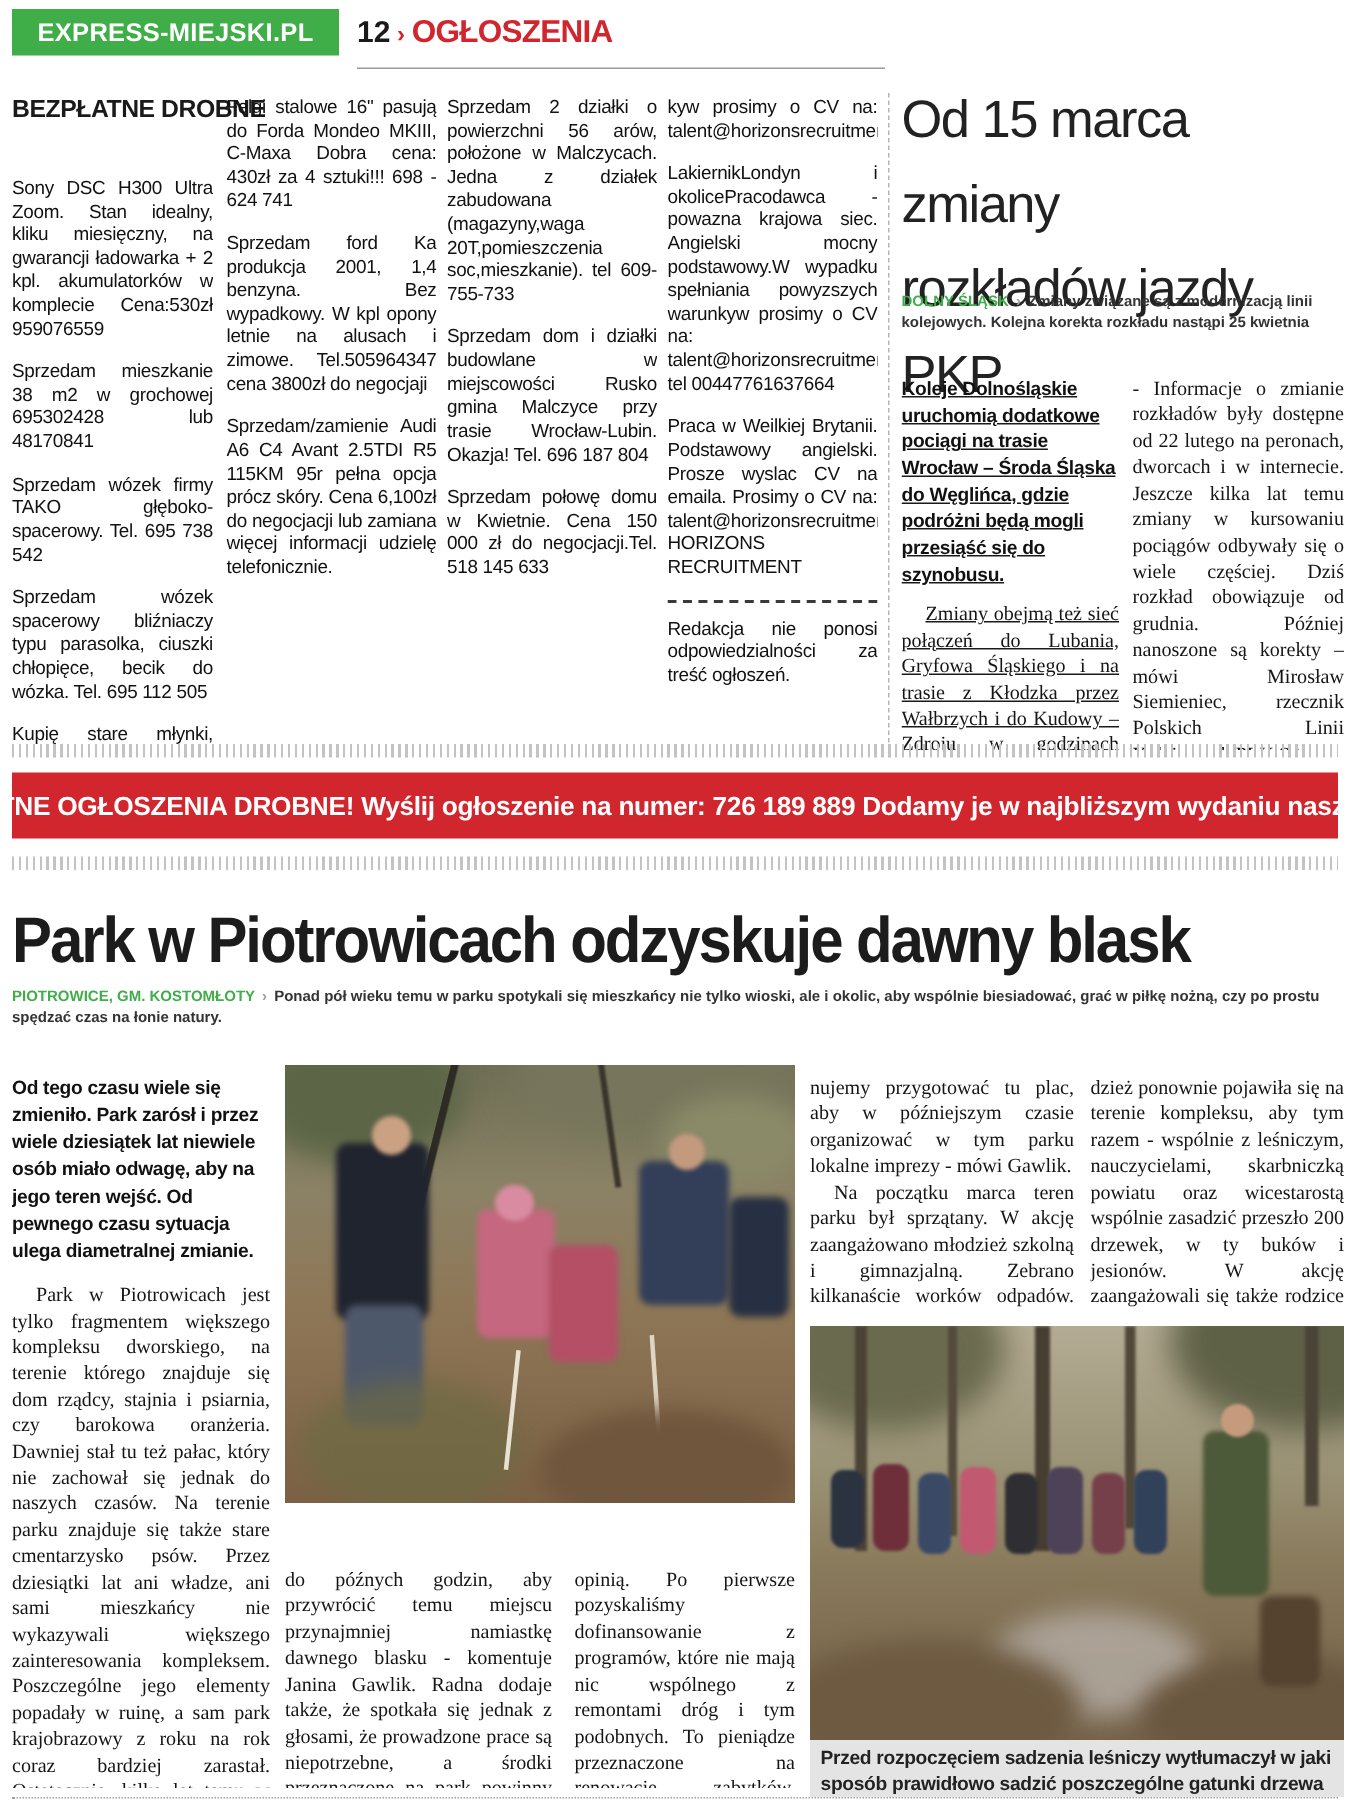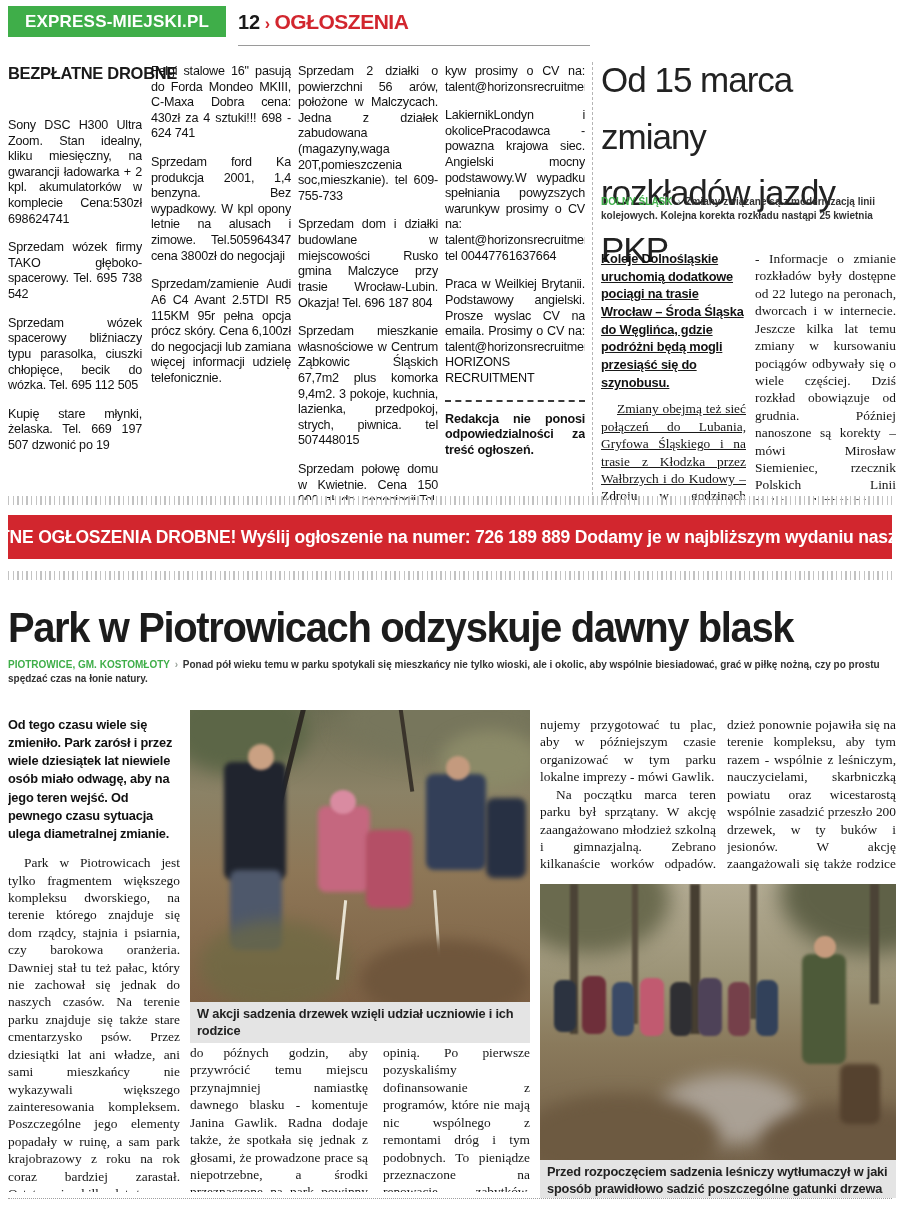--- a/index.html
+++ b/index.html
@@ -13,21 +13,21 @@
   .chev{color:#d2262e;font-weight:bold;}
   .section-name{font-size:21px;font-weight:bold;color:#d2262e;letter-spacing:-0.5px;text-align:center;}
   .header-rule{border-top:1px solid #9a9a9a;}
   
   .cl-title{font-size:16.5px;font-weight:bold;letter-spacing:-0.3px;}
   .cl-col p{margin:0 0 13px 0;font-size:12.6px;line-height:1.24;text-align:justify;
             letter-spacing:-0.2px;color:#111;}
   .cl-col{overflow:hidden;}
   .v-dash{border-left:1px dashed #b5b5b5;}
   .dash-sep{border-top:2px dashed #3a3a3a;margin:2px 0 10px 0;}
-  .disclaimer{font-weight:bold;font-size:13px;line-height:1.3;text-align:right;}
+  .disclaimer{font-weight:normal;font-size:13px;line-height:1.3;text-align:right;}
   
   .pkp-head{font-size:35px;font-weight:400;line-height:1.62;letter-spacing:-1px;color:#222;}
   .kicker{font-size:10px;font-weight:bold;line-height:1.35;color:#333;}
   .kicker .grn{color:#3fae49;}
   .kicker .arr{color:#9aa39a;font-weight:bold;padding:0 2px;}
   .lead{font-weight:bold;font-size:12.8px;line-height:1.38;color:#111;letter-spacing:-0.2px;}
   .serif p{margin:0;font-family:"Liberation Serif",serif;font-size:13.4px;line-height:1.3;
            text-align:justify;color:#151515;}
   .serif p + p{margin-top:0;}
   .indent{text-indent:16px;}
@@ -60,38 +60,38 @@
   <div class="abs" style="left:238px;top:10px;">
     <span class="pageno">12</span>
     <span class="chev">›</span>
     <span class="section-name">OGŁOSZENIA</span>
   </div>
   <div class="abs header-rule" style="left:238px;top:45px;width:352px;"></div>
 
   <div class="abs cl-title" style="left:8px;top:64px;">BEZPŁATNE DROBNE</div>
 
   <div class="abs cl-col" style="left:8px;top:118px;width:134px;height:382px;">
-    <p>Sony DSC H300 Ultra Zoom. Stan idealny, kliku miesięczny, na gwarancji ładowarka + 2 kpl. akumulatorków w komplecie Cena:530zł 698624741</p>
+    <p>Sony DSC H300 Ultra Zoom. Stan idealny, kliku miesięczny, na gwarancji ładowarka + 2 kpl. akumulatorków w komplecie Cena:530zł 959076559</p>
+    <p>Sprzedam mieszkanie 38 m2 w grochowej 695302428 lub 48170841</p>
     <p>Sprzedam wózek firmy TAKO głęboko-spacerowy. Tel. 695 738 542</p>
     <p>Sprzedam wózek spacerowy bliźniaczy typu parasolka, ciuszki chłopięce, becik do wózka. Tel. 695 112 505</p>
     <p>Kupię stare młynki, żelaska. Tel. 669 197 507 dzwonić po 19</p>
 
   </div>
 
   <div class="abs cl-col" style="left:151px;top:64px;width:140px;height:436px;">
     <p>Felgi stalowe 16" pasują do Forda Mondeo MKIII, C-Maxa Dobra cena: 430zł za 4 sztuki!!!  698 - 624 741</p>
     <p>Sprzedam ford Ka produkcja 2001, 1,4 benzyna. Bez wypadkowy. W kpl opony letnie na alusach i zimowe. Tel.505964347 cena 3800zł do negocjaji</p>
     <p>Sprzedam/zamienie Audi A6 C4 Avant 2.5TDI R5 115KM 95r pełna opcja prócz skóry. Cena 6,100zł do negocjacji lub zamiana więcej informacji udzielę telefonicznie.</p>
 
   </div>
 
   <div class="abs cl-col" style="left:298px;top:64px;width:140px;height:436px;">
     <p>Sprzedam 2 działki o powierzchni 56 arów, położone w Malczycach. Jedna z działek zabudowana (magazyny,waga 20T,pomieszczenia soc,mieszkanie). tel 609-755-733</p>
     <p>Sprzedam dom i działki budowlane w miejscowości Rusko gmina Malczyce przy trasie Wrocław-Lubin. Okazja! Tel. 696 187 804</p>
-    <p>Sprzedam mieszkanie własnościowe w Centrum Ząbkowic Śląskich 67,7m2 plus komorka 9,4m2. 3 pokoje, kuchnia, lazienka, przedpokoj, strych, piwnica. tel 507448015</p>
     <p>Sprzedam połowę domu w Kwietnie. Cena 150 000 zł do negocjacji.Tel. 518 145 633</p>
 
   </div>
 
   <div class="abs cl-col" style="left:445px;top:64px;width:140px;height:436px;">
     <p>kyw prosimy o CV na: talent@horizonsrecruitment.co.uk</p>
     <p>LakiernikLondyn i okolicePracodawca - powazna krajowa siec. Angielski mocny podstawowy.W wypadku spełniania powyzszych warunkyw prosimy o CV na: talent@horizonsrecruitment.co.uk tel 00447761637664</p>
     <p>Praca w Weilkiej Brytanii. Podstawowy angielski. Prosze wyslac CV na emaila. Prosimy o CV na: talent@horizonsrecruitment.co.uk  HORIZONS RECRUITMENT</p>
     <div class="dash-sep"></div>
     <p class="disclaimer">Redakcja nie ponosi odpowiedzialności za treść ogłoszeń.</p>
@@ -158,21 +158,20 @@
     <div class="blob" style="left:140px;top:80px;width:26px;height:24px;background:#d98ba1;filter:blur(1.5px);"></div>
     <div class="rect" style="left:176px;top:120px;width:46px;height:78px;background:#b44f66;filter:blur(2.2px);"></div>
     <div class="rect" style="left:236px;top:64px;width:60px;height:96px;background:#333f58;filter:blur(2.2px);"></div>
     <div class="blob" style="left:256px;top:46px;width:24px;height:24px;background:#c49a7e;filter:blur(1.5px);"></div>
     <div class="rect" style="left:296px;top:88px;width:40px;height:80px;background:#273043;filter:blur(2.4px);"></div>
     <div class="blob" style="left:10px;top:210px;width:150px;height:90px;background:#6d6a43;filter:blur(8px);opacity:0.7;"></div>
     <div class="abs" style="left:150px;top:190px;width:3px;height:80px;background:#e8e2d2;transform:rotate(6deg);"></div>
     <div class="abs" style="left:246px;top:180px;width:3px;height:85px;background:#ddd6c4;transform:rotate(-4deg);"></div>
     <div class="blob" style="left:170px;top:230px;width:170px;height:80px;background:#6f563c;filter:blur(7px);"></div>
   </div>
-  <div class="abs caption" style="left:190px;top:1002px;width:326px;">W akcji sadzenia drzewek wzięli udział uczniowie i ich rodzice</div>
 
   <div class="abs serif" style="left:190px;top:1044px;width:178px;height:148px;overflow:hidden;">
     <p>do późnych godzin, aby przywrócić temu miejscu przynajmniej namiastkę dawnego blasku - komentuje Janina Gawlik. Radna dodaje także, że spotkała się jednak z głosami, że prowadzone prace są niepotrzebne, a środki przeznaczone na park powinny być skierowane na np. budowę czy remont chodników. - Nie zgodzę się z tą</p>
   </div>
   <div class="abs serif" style="left:383px;top:1044px;width:147px;height:148px;overflow:hidden;">
     <p>opinią. Po pierwsze pozyskaliśmy dofinansowanie z programów, które nie mają nic wspólnego z remontami dróg i tym podobnych. To pieniądze przeznaczone na renowację zabytków, rewitalizację parków. Po drugie tworzymy miejsce dla mieszkańców, dla pokoleń matek z dziećmi, które będą mogły pójść z dzieckiem na spacer. Pla-</p>
   </div>
 
   <div class="abs serif" style="left:540px;top:716px;width:176px;height:158px;overflow:hidden;">
     <p>nujemy przygotować tu plac, aby w późniejszym czasie organizować w tym parku lokalne imprezy - mówi Gawlik.</p>

